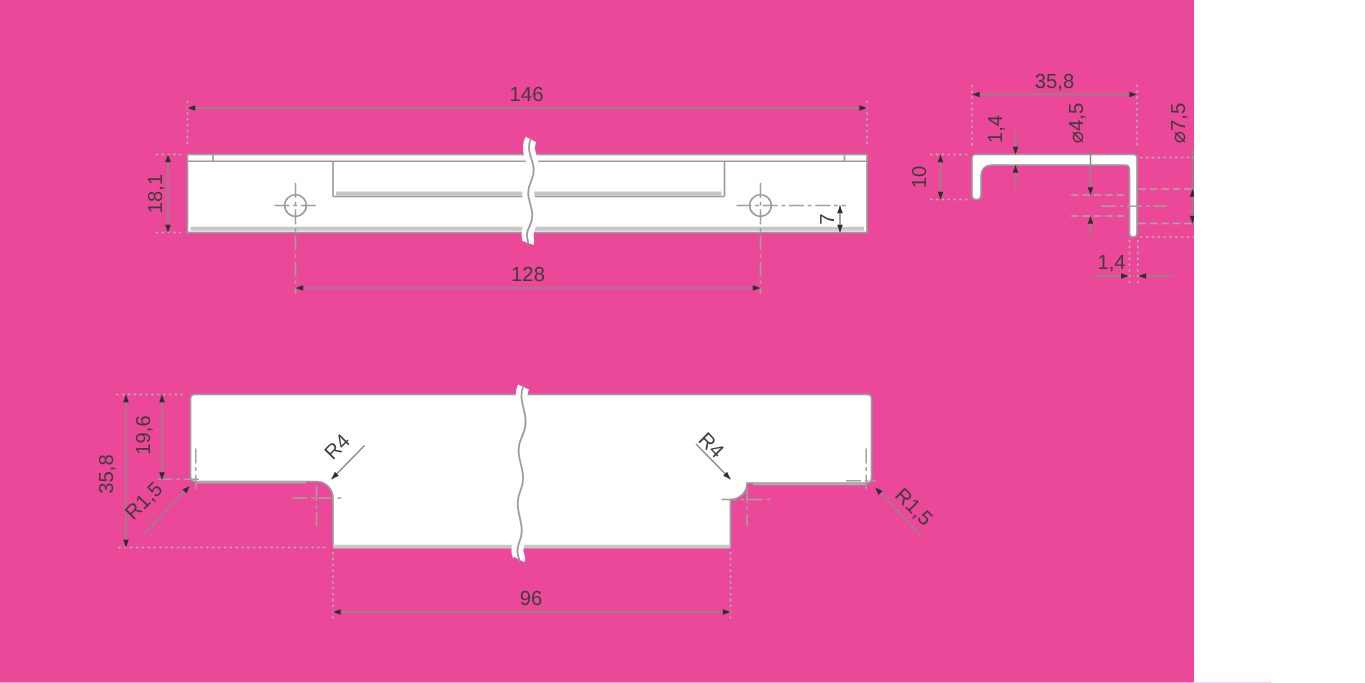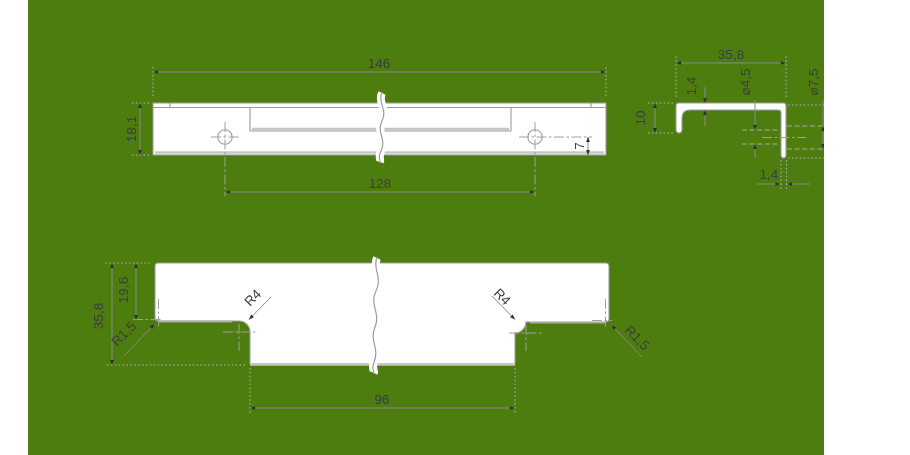--- a/index.html
+++ b/index.html
@@ -1,17 +1,17 @@
 <!DOCTYPE html>
 <html><head>
 <meta charset="utf-8">
 <style>
   html,body{margin:0;padding:0;background:#ffffff;}
-  .canvas{position:relative;width:796px;height:455px;background:#4d7c0f;overflow:hidden;
-          font-family:"Liberation Sans", sans-serif;margin-left:28px;}
+  .canvas{position:relative;width:796px;height:455px;background:#ec4899;overflow:hidden;
+          font-family:"Liberation Sans", sans-serif;}
   svg text{font-family:"Liberation Sans", sans-serif;font-size:13.5px;fill:#3d3d3d;}
   .outline{stroke:#9c9c9c;stroke-width:1.1;fill:none;}
   .outlineF{stroke:#9c9c9c;stroke-width:1.1;fill:#ffffff;}
   .thickL{stroke:#c6c6c6;stroke-width:2.6;fill:none;}
   .thickM{stroke:#aaaaaa;stroke-width:1.6;fill:none;}
   .dim{stroke:#8a8a8a;stroke-width:1;fill:none;}
   .ext{stroke:#b3b3b3;stroke-width:1;fill:none;stroke-dasharray:1.6 2.3;}
   .cdash{stroke:#a0a0a0;stroke-width:1;fill:none;stroke-dasharray:10 2.5 2.5 2.5;}
   .hid{stroke:#a8a8a8;stroke-width:1;fill:none;stroke-dasharray:5 2.6;}
   .wave{stroke:#9c9c9c;stroke-width:1.2;fill:none;}

